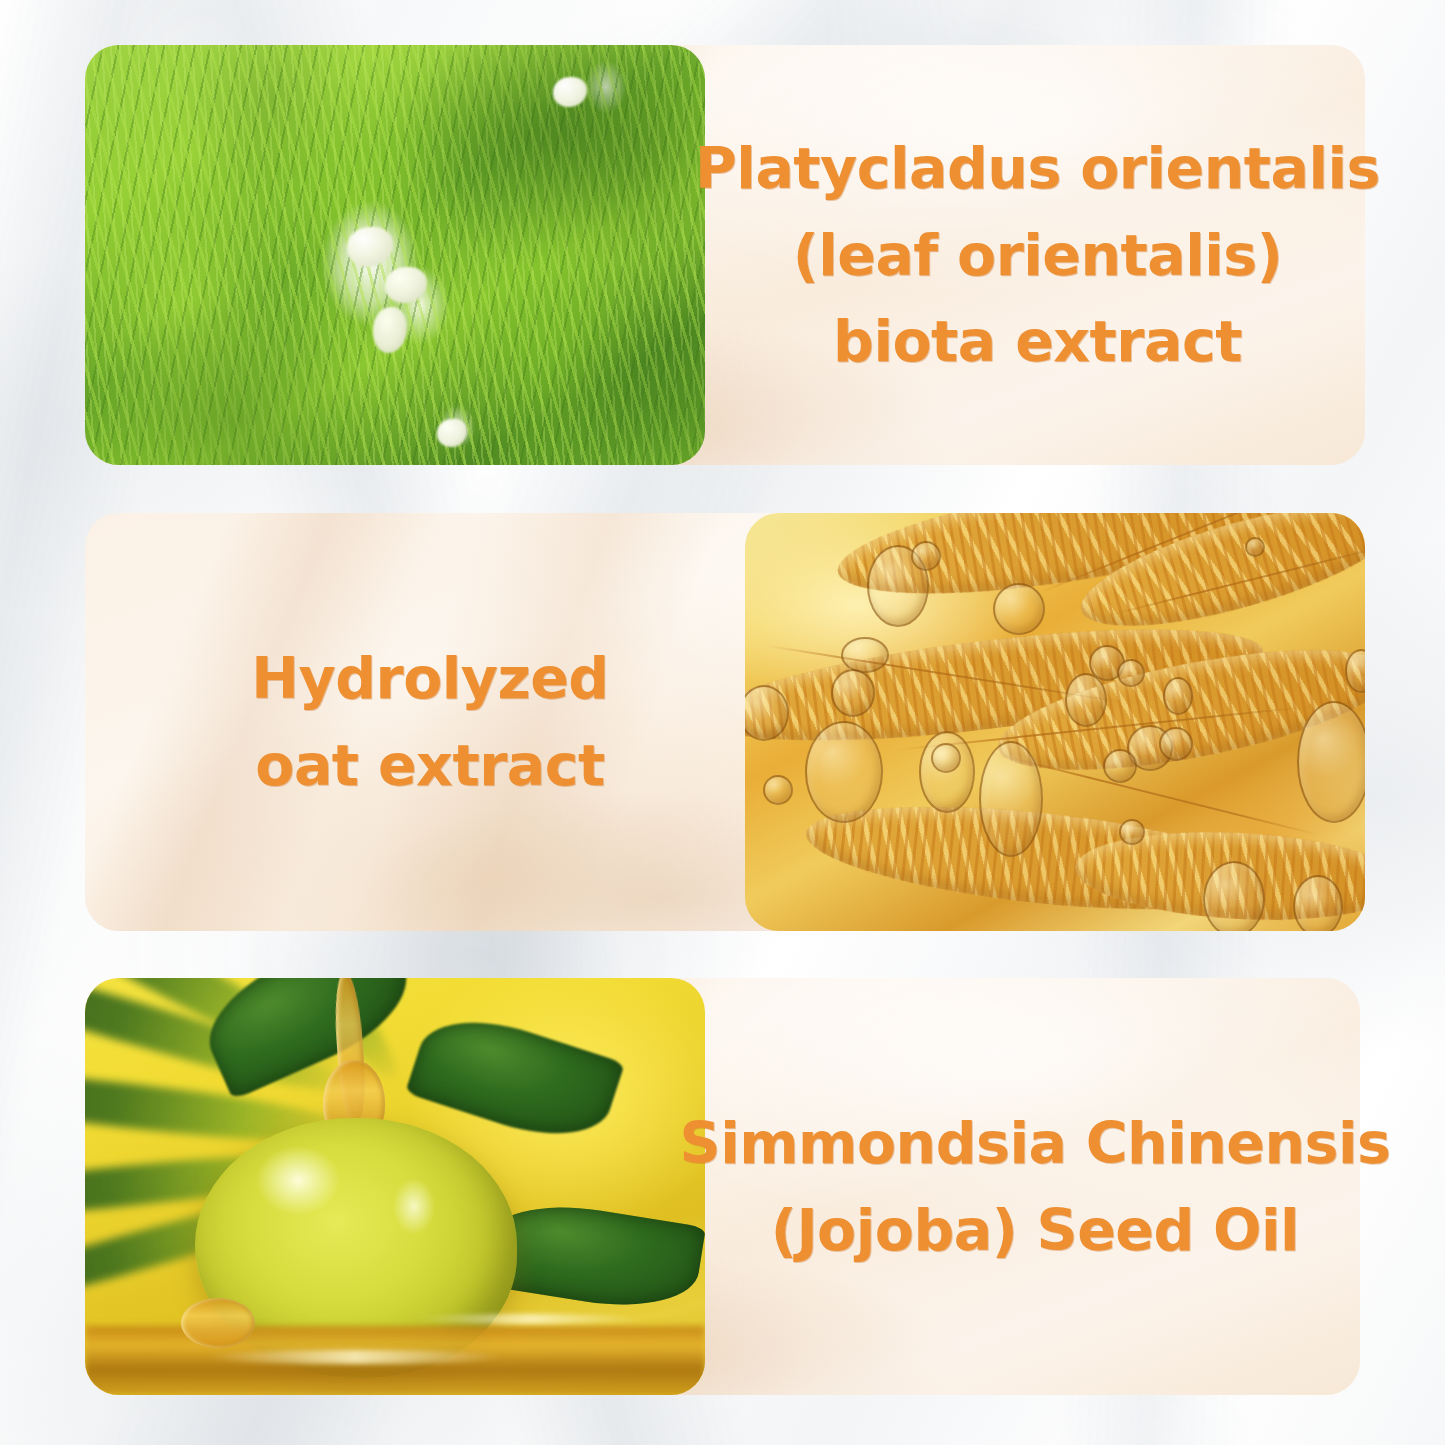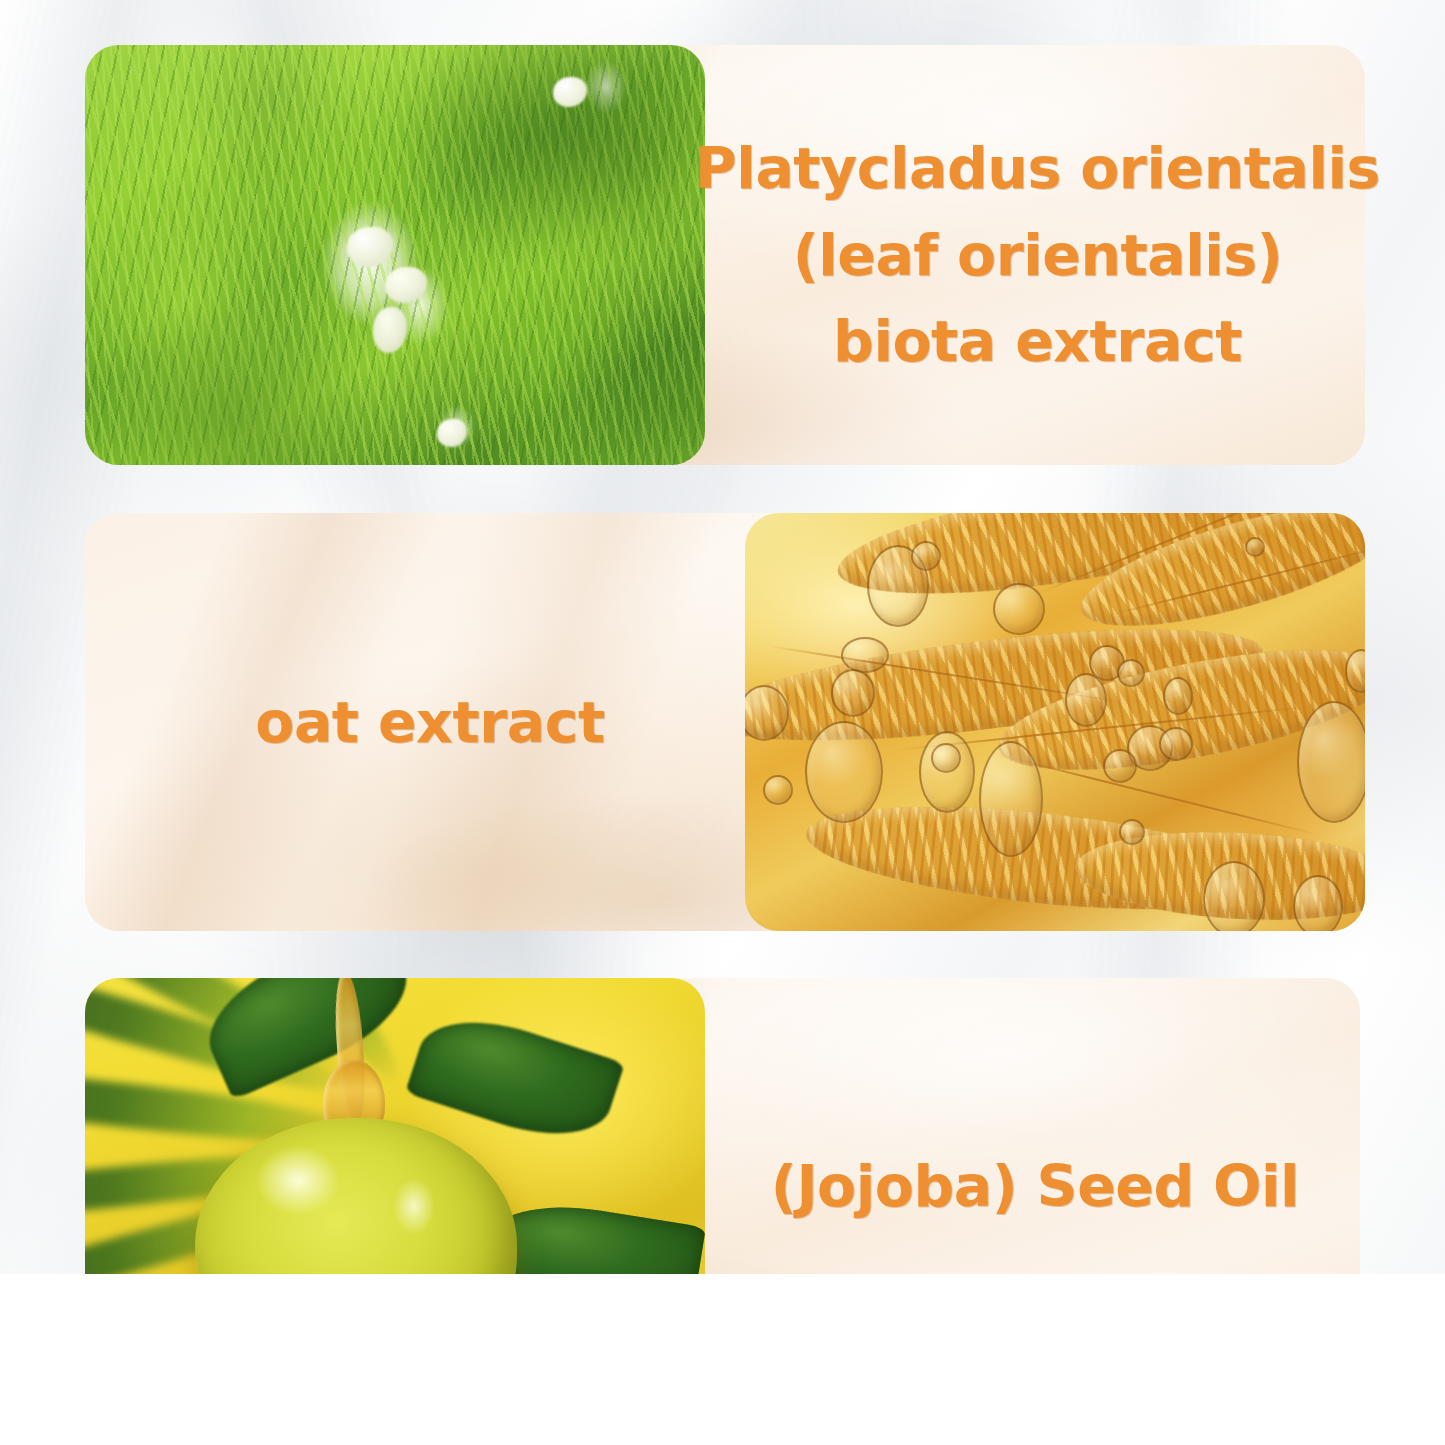--- a/index.html
+++ b/index.html
@@ -10,21 +10,21 @@
     overflow: hidden;
   }
   body {
     font-family: "Liberation Sans", sans-serif;
     background: #ffffff;
   }
 
   #canvas {
     position: relative;
     width: 1445px;
-    height: 1274px;
+    height: 1445px;
     overflow: hidden;
     background:
       radial-gradient(ellipse 900px 500px at 20% 92%, rgba(236,238,240,0.85) 0%, rgba(255,255,255,0) 65%),
       radial-gradient(ellipse 700px 420px at 95% 55%, rgba(232,235,238,0.8) 0%, rgba(255,255,255,0) 62%),
       radial-gradient(ellipse 620px 300px at 8% 30%, rgba(238,240,242,0.7) 0%, rgba(255,255,255,0) 60%),
       linear-gradient(118deg, #ffffff 0%, #f7f8f9 18%, #ffffff 33%, #eff1f3 46%, #ffffff 58%, #f4f5f7 72%, #ffffff 88%, #f6f7f8 100%);
   }
 
   
   .fabric-folds {
@@ -226,20 +226,21 @@
     <span class="ln">Platycladus orientalis</span>
     <span class="ln">(leaf orientalis)</span>
     <span class="ln">biota extract</span>
   </div>
 
   <div class="panel cream" style="left:85px; top:513px; width:1280px; height:418px;">
     <div class="cream-fold"></div>
   </div>
 
   <div class="panel-text" style="left:150px; top:513px; width:560px; height:418px;">
+    <span class="ln">Hydrolyzed</span>
     <span class="ln">oat extract</span>
   </div>
 
   <div class="photo ph-wheat" style="left:745px; top:513px; width:620px; height:418px;">
 
     <div class="wheat-ear" style="left:90px; top:-24px; width:470px; height:92px; transform:rotate(-9deg);"></div>
     <div class="wheat-ear" style="left:330px; top:10px; width:330px; height:84px; transform:rotate(-16deg);"></div>
     <div class="wheat-ear" style="left:-40px; top:128px; width:560px; height:88px; transform:rotate(-7deg);"></div>
     <div class="wheat-ear" style="left:250px; top:150px; width:400px; height:94px; transform:rotate(-11deg);"></div>
     <div class="wheat-ear" style="left:60px; top:300px; width:470px; height:90px; transform:rotate(6deg);"></div>
@@ -299,16 +300,17 @@
 
     <div class="olive-body" style="left:110px; top:140px; width:322px; height:260px;"></div>
 
     <div class="oil-pool" style="left:0px; top:348px; width:620px; height:70px;"></div>
     <div class="oil-sheen" style="left:120px; top:372px; width:300px; height:14px;"></div>
     <div class="oil-sheen" style="left:330px; top:336px; width:230px; height:10px;"></div>
     <div class="oil-stream" style="left:96px; top:320px; width:74px; height:50px; border-radius:50%;"></div>
   </div>
 
   <div class="panel-text" style="left:710px; top:978px; width:650px; height:417px;">
+    <span class="ln">Simmondsia Chinensis</span>
     <span class="ln">(Jojoba) Seed Oil</span>
   </div>
 
 </div>
 
 </body></html>

